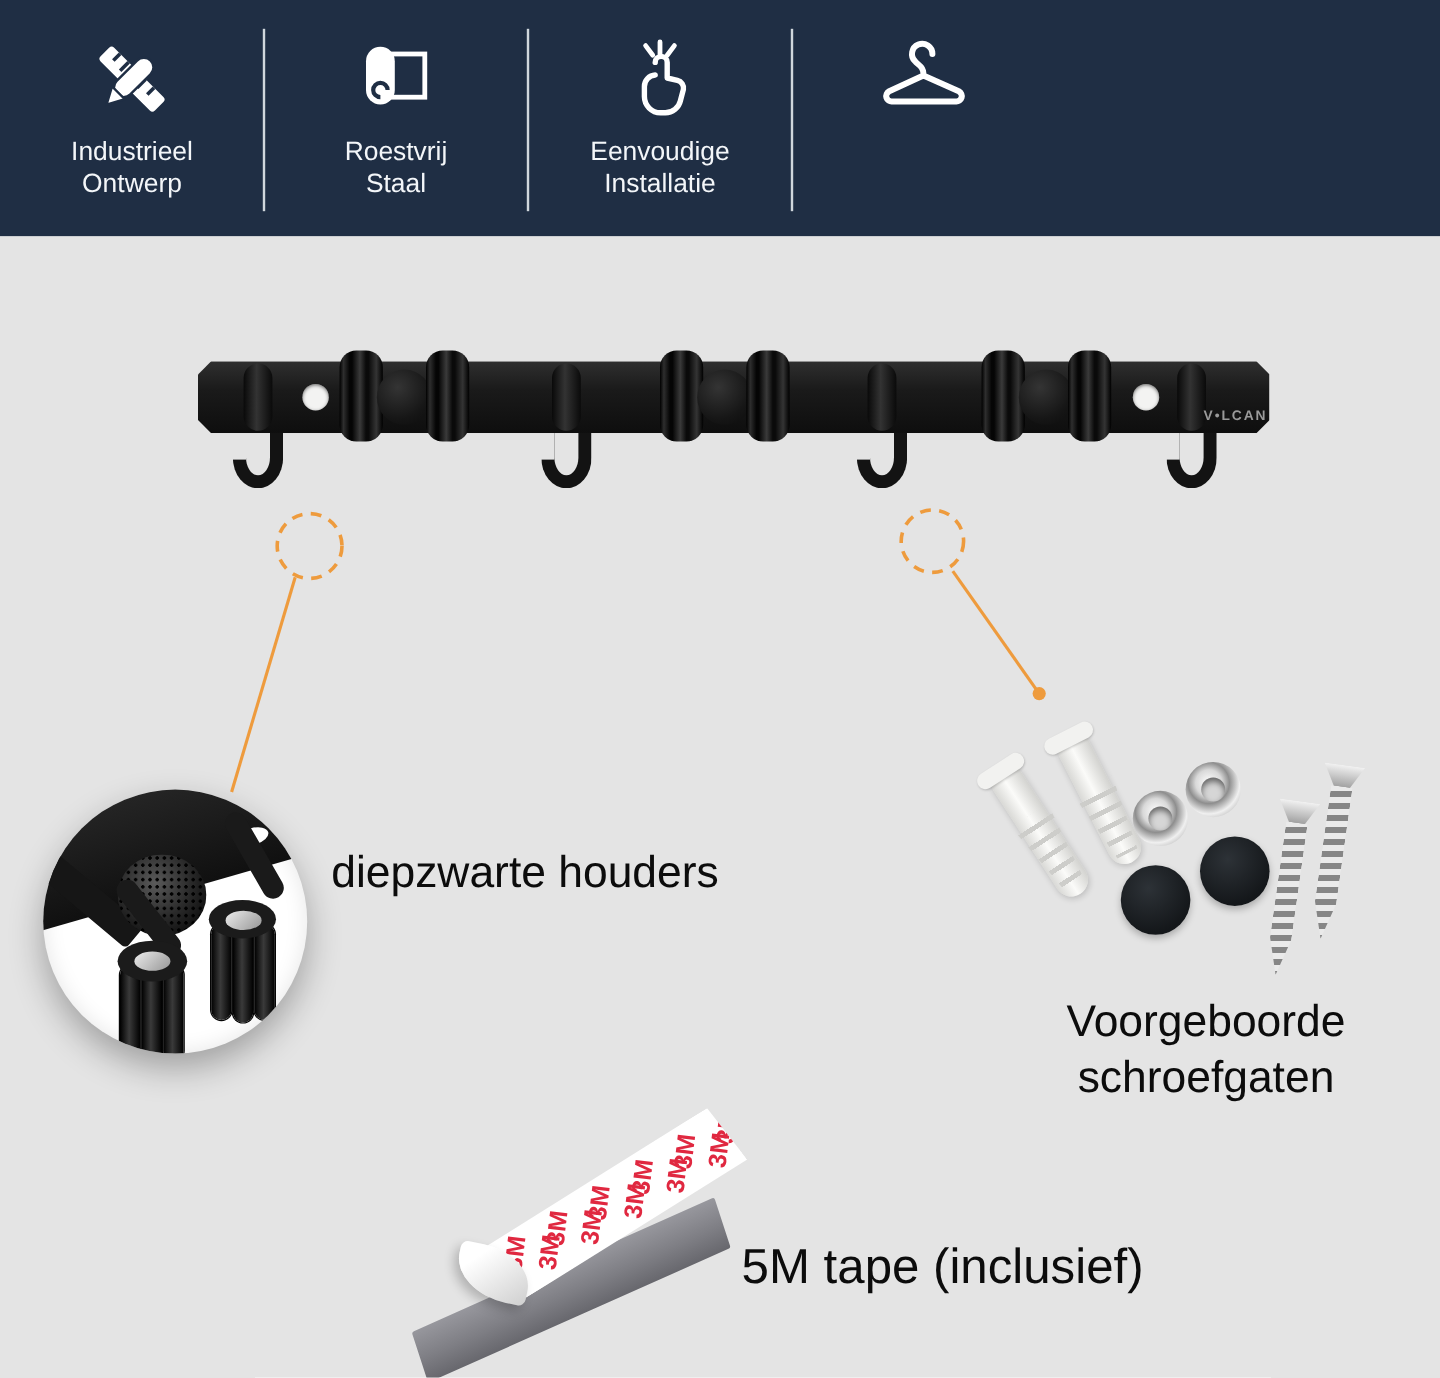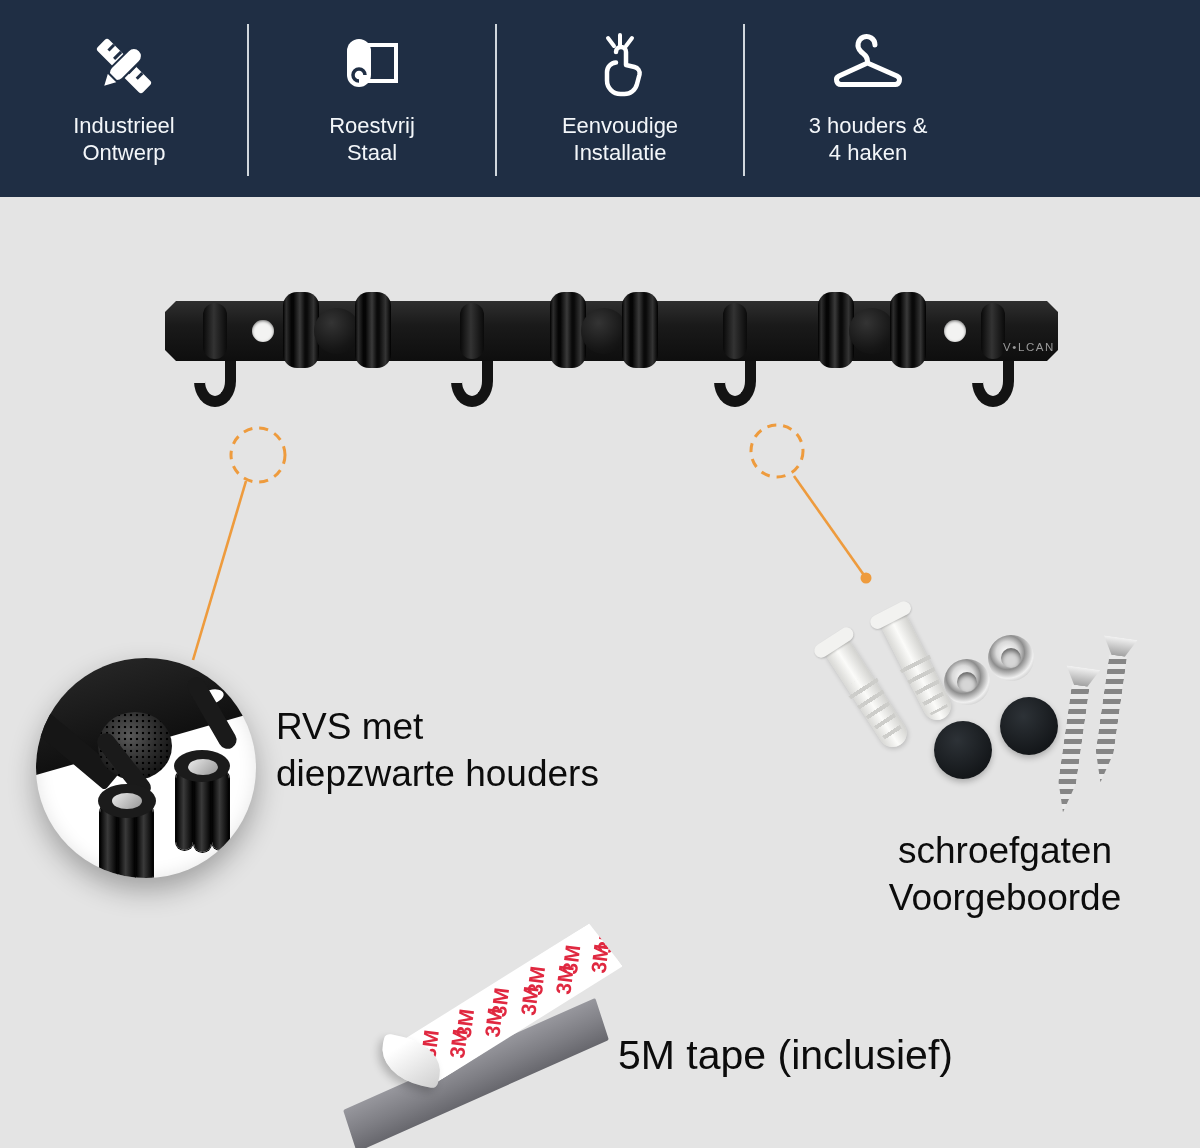--- a/index.html
+++ b/index.html
@@ -13,21 +13,21 @@
 
   
   .header {
     position: absolute; left: 0; top: 0;
     width: 1200px; height: 197px;
     background: #1F2E44;
     display: flex;
   }
   .feature {
     position: relative;
-    width: 248px; height: 100%;
+    width: 220px; height: 100%;
     display: flex; flex-direction: column; align-items: center;
     padding-top: 24px;
   }
   .feature:not(:first-child)::before {
     content: "";
     position: absolute; left: -1px; top: 24px;
     width: 2px; height: 152px;
     background: rgba(240,244,248,0.85);
   }
   .feature-icon {
@@ -60,21 +60,21 @@
   .screw-hole {
     position: absolute; top: 19px;
     width: 22px; height: 22px; border-radius: 50%;
     background: #f3f3f2;
     box-shadow: inset 0 1px 3px rgba(0,0,0,0.55);
   }
   .hole-left  { left: 87px; }
   .hole-right { left: 779px; }
   .brand {
     position: absolute; left: 838px; top: 40px;
-    color: #9a9a9a; font-size: 11.5px; font-weight: normal; letter-spacing: 1.6px;
+    color: #9a9a9a; font-size: 11.5px; font-weight: bold; letter-spacing: 1.6px;
   }
   .stem {
     position: absolute; top: 2px;
     width: 24px; height: 56px; border-radius: 12px;
     background: linear-gradient(90deg, #090909, #333333 45%, #0a0a0a);
   }
   .stem-1 { left: 38px; } .stem-2 { left: 295px; } .stem-3 { left: 558px; } .stem-4 { left: 816px; }
 
   .hook {
     position: absolute; top: 146px;
@@ -289,24 +289,20 @@
       <span>Installatie</span>
     </div>
   </div>
 
   <div class="feature">
     <span class="feature-icon">
       <svg width="76" height="76" viewBox="0 0 76 76" fill="none" stroke="#fff" stroke-width="5" stroke-linecap="round" stroke-linejoin="round">
         <path d="M45 17 a8.5 8.5 0 1 0 -14.5 6 c2 3 7 4 7 10 v2 L9 48 a4.5 4.5 0 0 0 2.5 8.5 h53 a4.5 4.5 0 0 0 2.5 -8.5 L37.5 35"></path>
       </svg>
     </span>
-    <div class="feature-label">
-      <span>3 houders &amp;</span>
-      <span>4 haken</span>
-    </div>
   </div>
 
 </div>
 
 <div class="stage">
 
   <div class="hook hook-1"></div>
   <div class="hook hook-2"></div>
   <div class="hook hook-3"></div>
   <div class="hook hook-4"></div>
@@ -354,36 +350,35 @@
     <div class="mag-pin pin-l2"></div>
     <div class="mag-pin pin-l3"></div>
     <div class="mag-pin pin-r1"></div>
     <div class="mag-pin pin-r2"></div>
     <div class="mag-pin pin-r3"></div>
     <div class="mag-head mag-head-l"></div>
     <div class="mag-head mag-head-r"></div>
   </div>
 
   <div class="callout-text coating-text">
-    <span>RVS met</span>
     <span>diepzwarte houders</span>
   </div>
 
   <div class="hw plug plug-1"></div>
   <div class="hw plug plug-2"></div>
   <div class="hw washer washer-1"></div>
   <div class="hw washer washer-2"></div>
   <div class="hw disc disc-1"></div>
   <div class="hw disc disc-2"></div>
   <div class="hw screw screw-1"></div>
   <div class="hw screw screw-2"></div>
 
   <div class="callout-text hardware-text">
+    <span>Voorgeboorde</span>
     <span>schroefgaten</span>
-    <span>Voorgeboorde</span>
   </div>
 
   <div class="foam"></div>
   <div class="liner">
     <div class="tape-row">
         <span class="tape-3m">3M</span>
         <span class="tape-3m">3M</span>
         <span class="tape-3m">3M</span>
         <span class="tape-3m">3M</span>
         <span class="tape-3m">3M</span>

